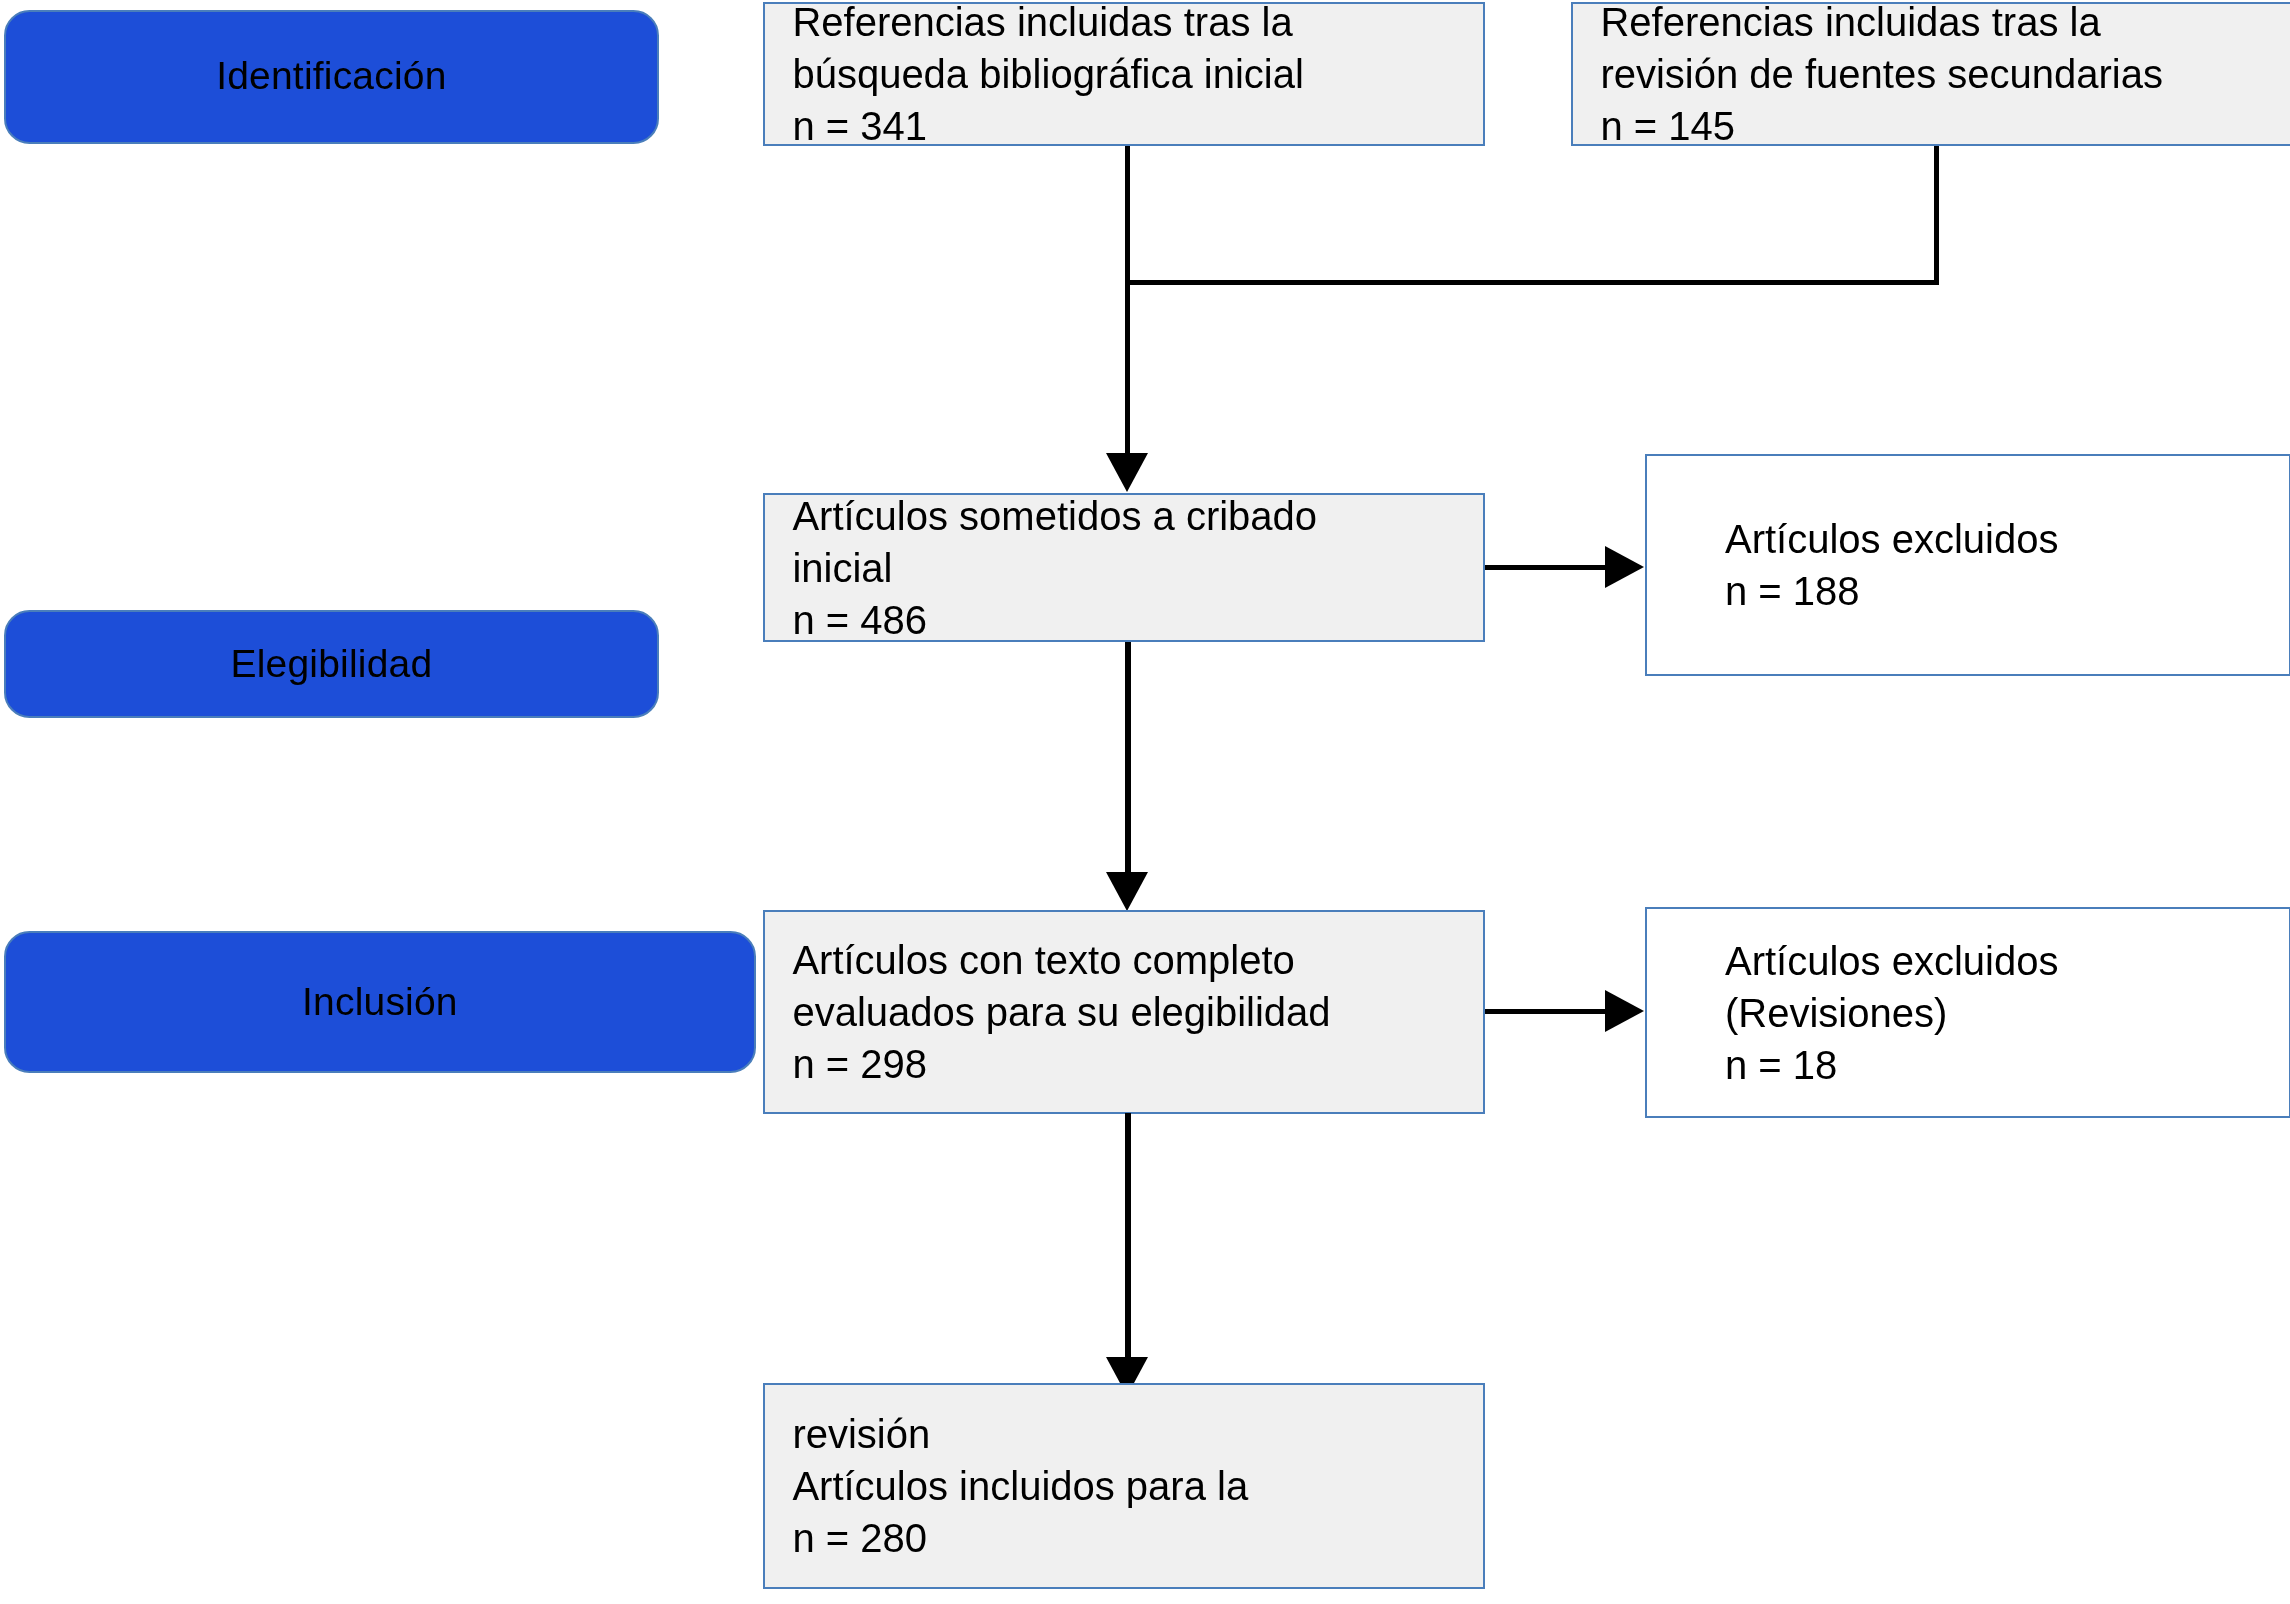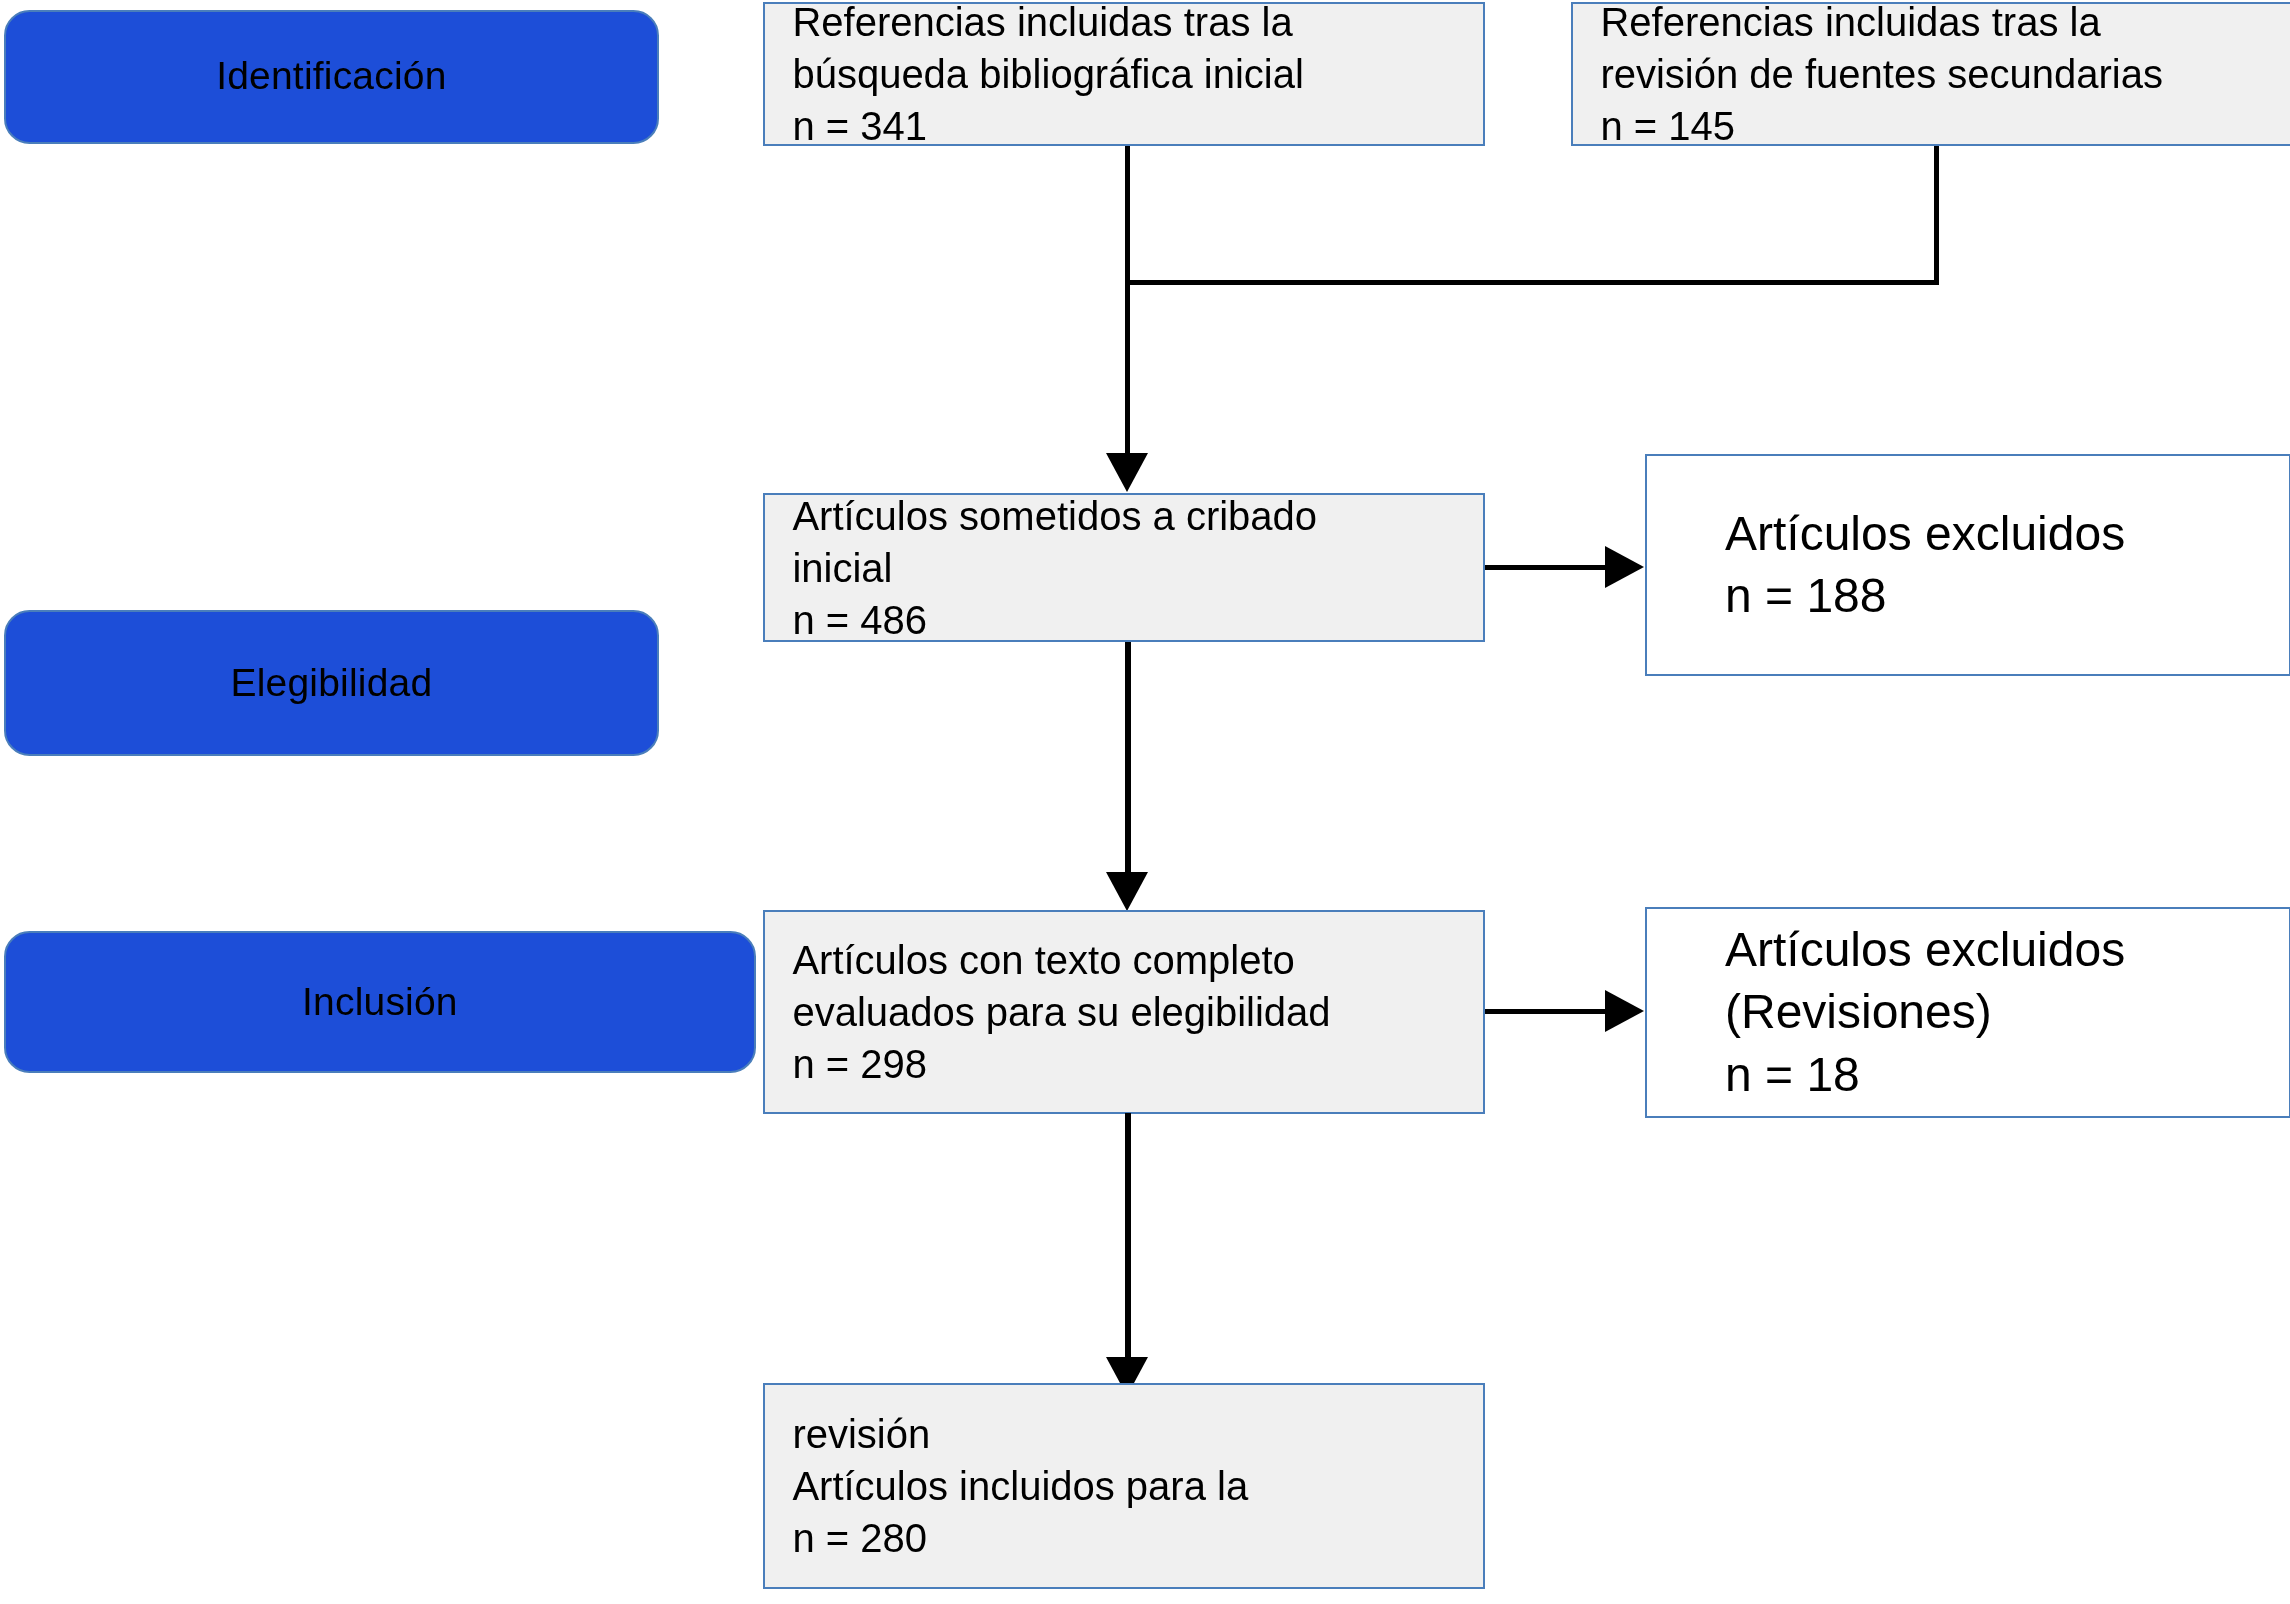--- a/index.html
+++ b/index.html
@@ -55,21 +55,21 @@
     position: absolute;
     box-sizing: border-box;
     background: #ffffff;
     border: 2.9px solid #4a7ebb;
     border-radius: 0;
     display: flex;
     flex-direction: column;
     justify-content: center;
     padding: 0 78px;
     color: #000000;
-    font-size: 48px;
+    font-size: 40px;
     line-height: 1.30;
   }
 
   .flow-box .line,
   .side-box .line {
     display: block;
     white-space: nowrap;
   }
 
   
@@ -103,21 +103,21 @@
 </head>
 <body>
 
 <div id="canvas">
 
   <div class="stage-box" style="left:3.9px; top:9.8px; width:655px; height:134px;">
     <span>Identificación</span>
   </div>
 
 
-  <div class="stage-box" style="left:3.9px; top:610px; width:655px; height:146px;">
+  <div class="stage-box" style="left:3.9px; top:610px; width:655px; height:108px;">
     <span>Elegibilidad</span>
   </div>
 
   <div class="stage-box" style="left:3.9px; top:931px; width:752px; height:142px;">
     <span>Inclusión</span>
   </div>
 
   <div class="flow-box" style="left:763px; top:2px; width:722px; height:144px;">
     <span class="line">Referencias incluidas tras la</span>
     <span class="line">búsqueda bibliográfica inicial</span>

